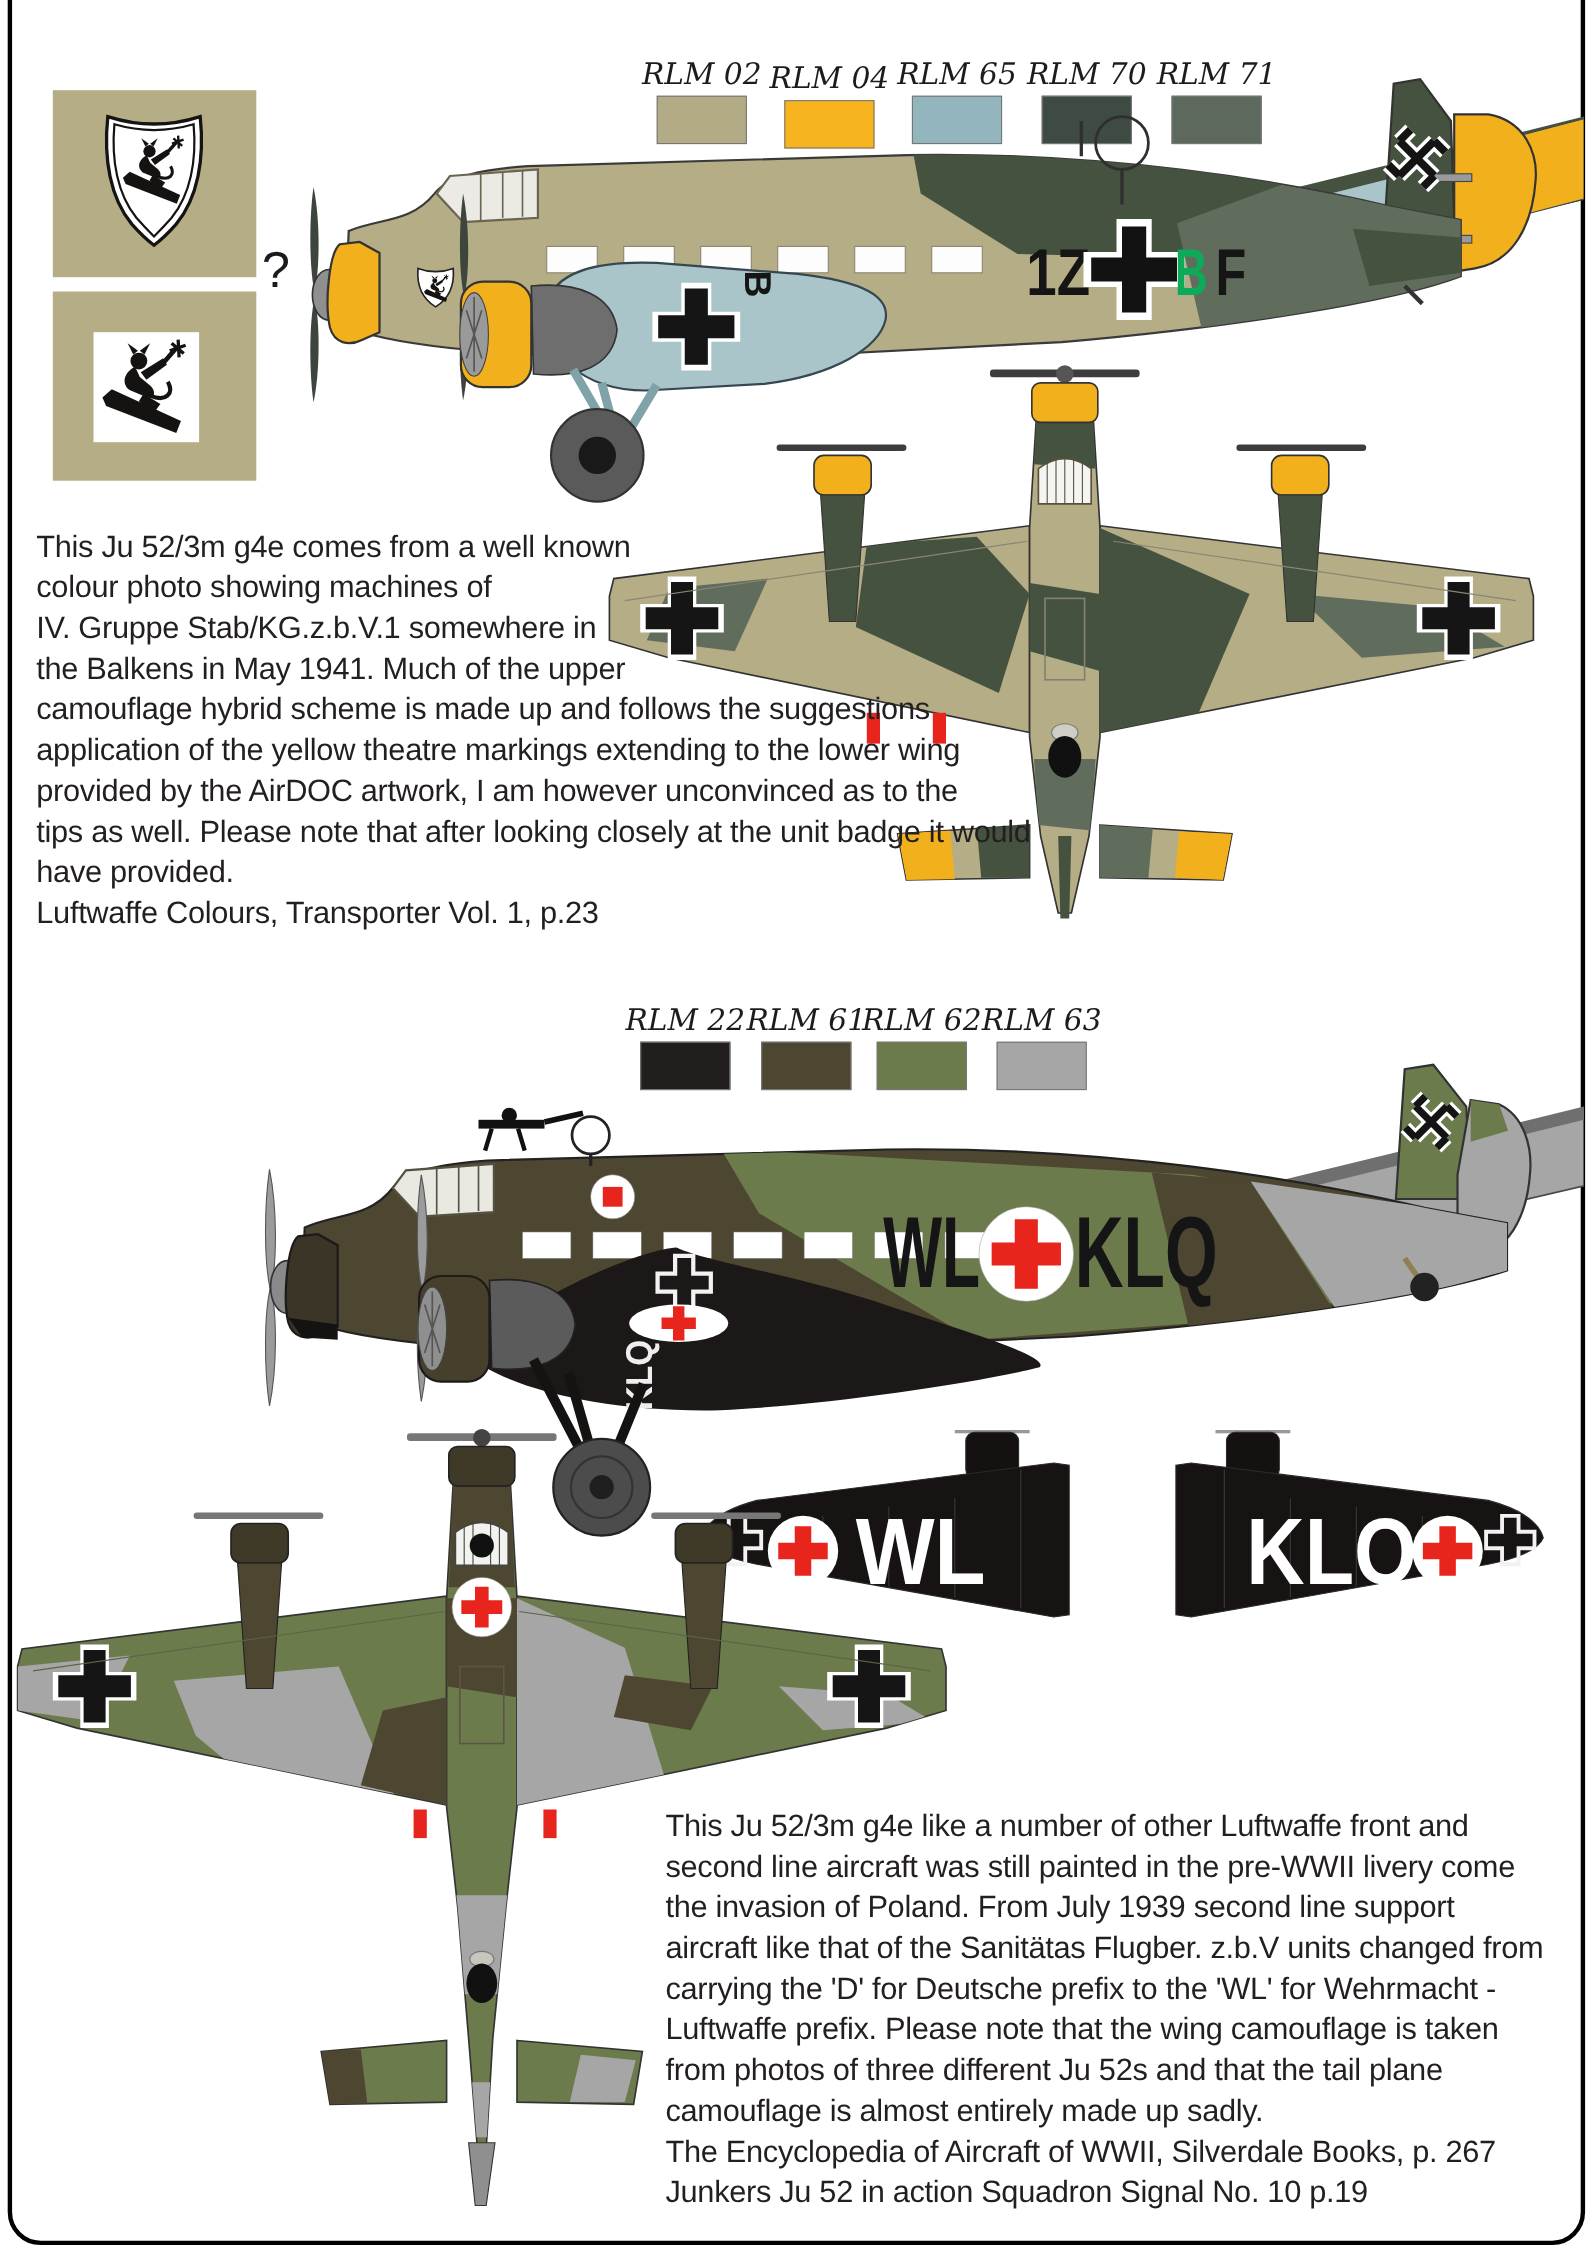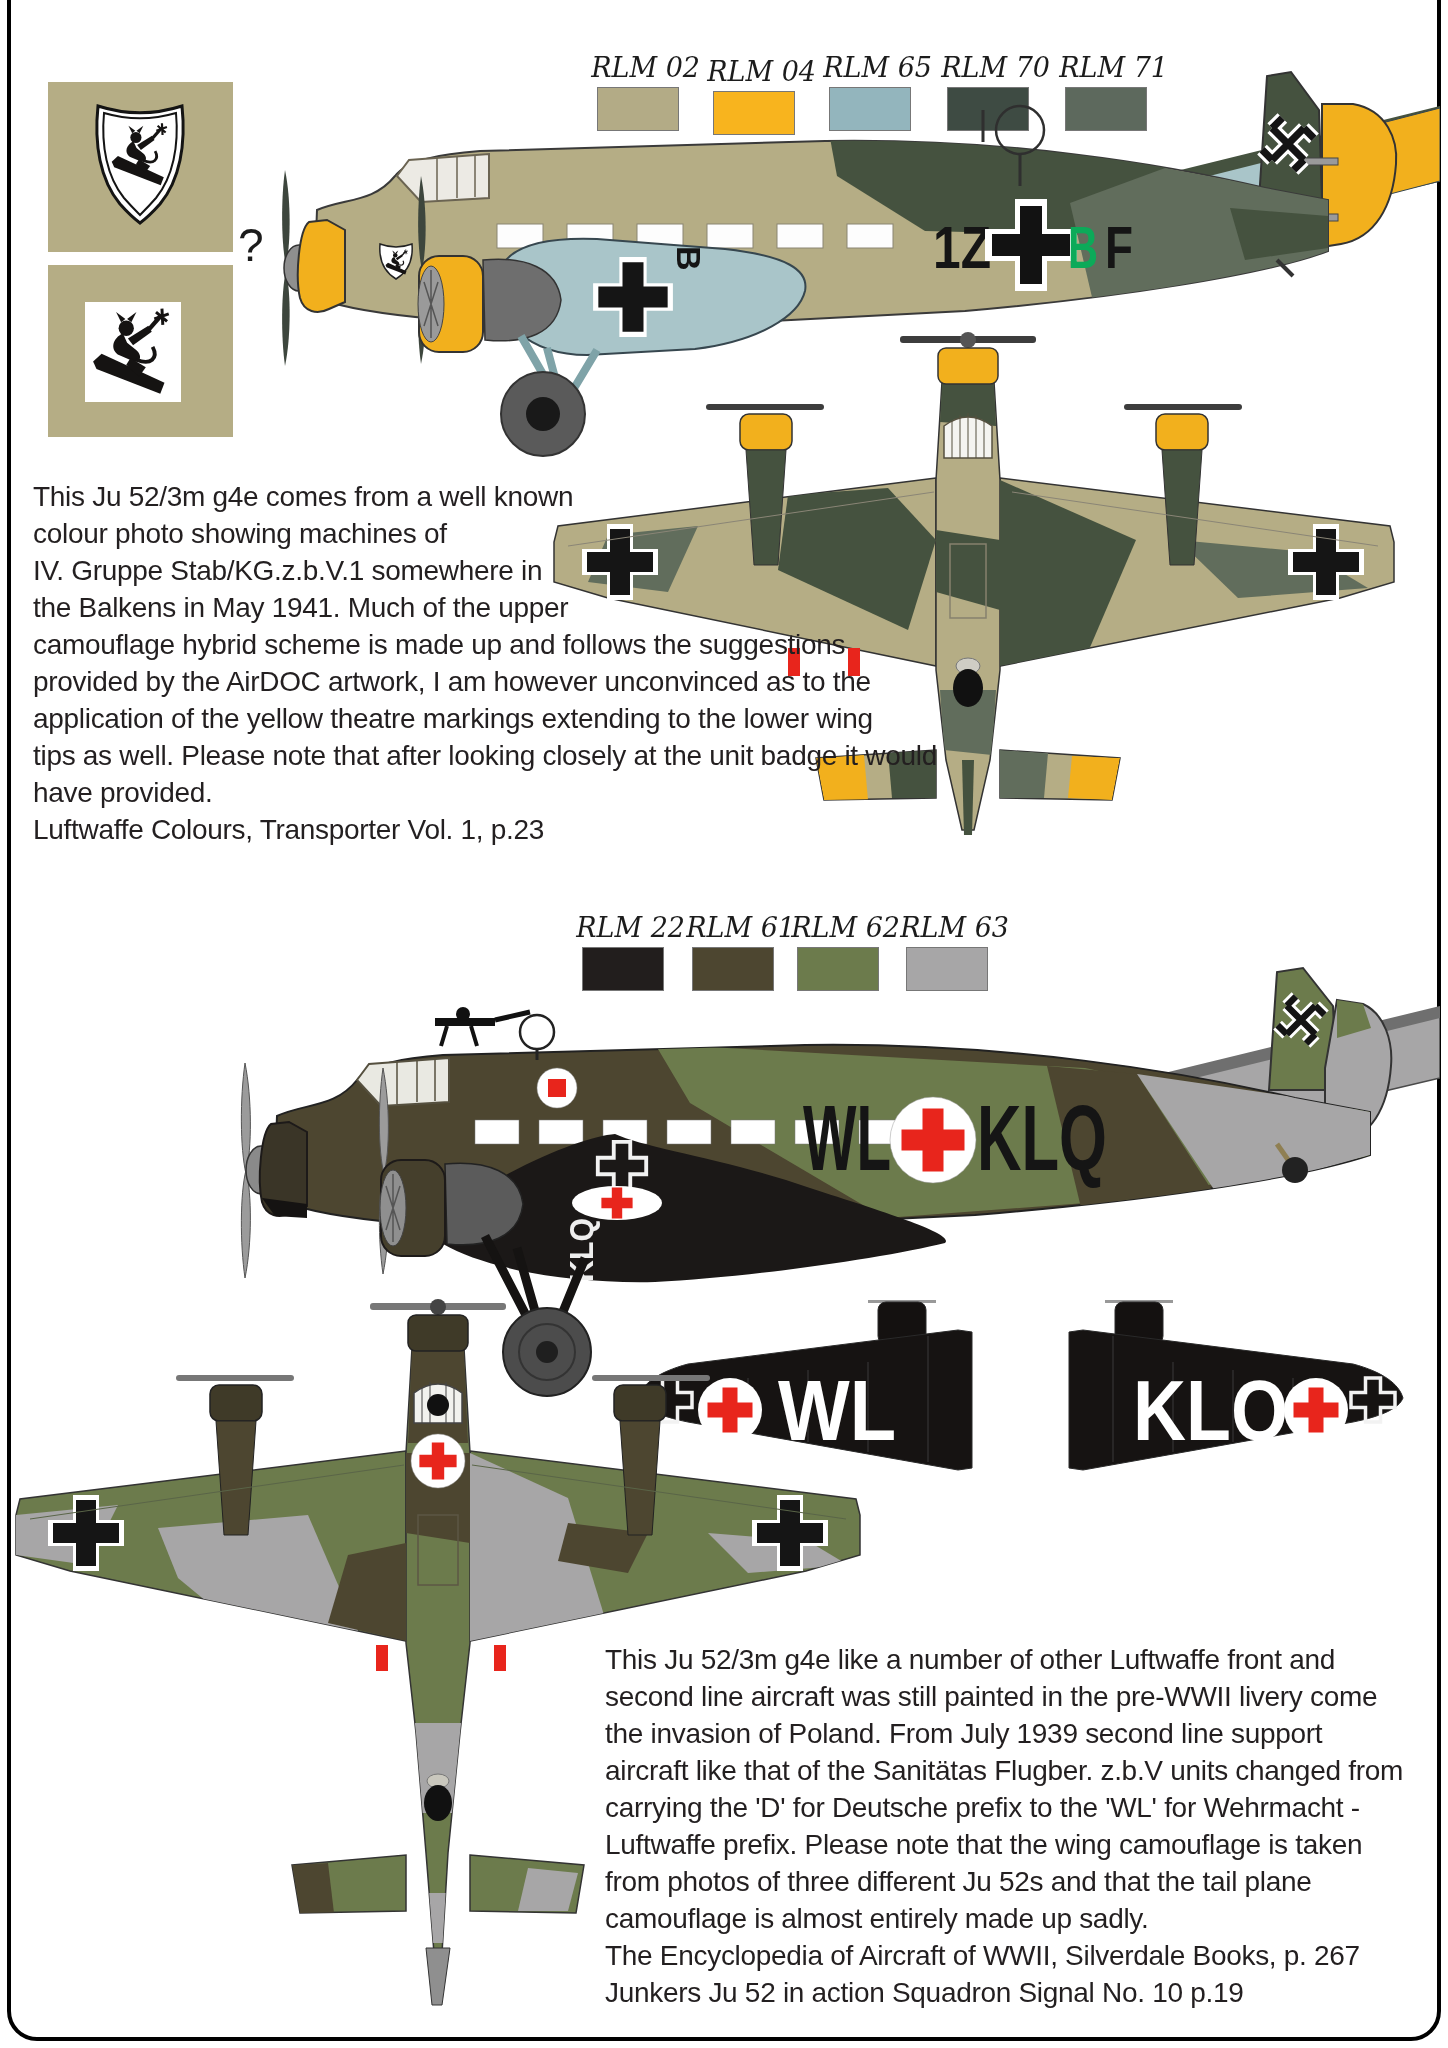--- a/index.html
+++ b/index.html
@@ -3,21 +3,21 @@
 <meta charset="utf-8">
 <style>
   html,body{margin:0;padding:0;background:#fff;}
   #page{position:relative;width:1448px;height:2048px;background:#fff;overflow:hidden;
         font-family:"Liberation Sans",sans-serif;color:#221e1f;}
   .abs{position:absolute;}
   .frame{position:absolute;left:7px;right:7px;top:-40px;bottom:7px;border:4px solid #000;
          border-radius:0 0 30px 30px;pointer-events:none;}
   .chip{position:absolute;width:124px;text-align:center;}
   .chip-label{font-family:"DejaVu Serif",serif;font-style:italic;font-size:27px;color:#1c1c1c;
-              white-space:nowrap;text-align:right;}
+              white-space:nowrap;}
   .chip-swatch{width:82px;height:44px;margin:4px auto 0 auto;border:1px solid #777;box-sizing:border-box;}
   .caption{line-height:37px;font-size:28px;letter-spacing:-0.3px;color:#231f20;margin-top:23px;}
   .caption div{white-space:nowrap;}
   .qmark{font-size:46px;color:#1b1b1b;}
   .badge{background:#b5ad85;}
   svg{display:block;}
   text{font-family:"Liberation Sans",sans-serif;}
 </style>
 </head>
 <body>
@@ -214,22 +214,22 @@
     <ellipse cx="420" cy="358" rx="15" ry="19" fill="#111"></ellipse>
     <path d="M20,216 L386,162 M464,162 L830,216" stroke="#8a8576" stroke-width="1" fill="none"></path>
   </svg>
 
   <div class="abs caption" style="left:33px;top:455px;">
     <div>This Ju 52/3m g4e comes from a well known</div>
     <div>colour photo showing machines of</div>
     <div>IV. Gruppe Stab/KG.z.b.V.1 somewhere in</div>
     <div>the Balkens in May 1941.  Much of the upper</div>
     <div>camouflage hybrid scheme is made up and follows the suggestions</div>
+    <div>application of the yellow theatre markings extending to the lower wing</div>
     <div>provided by the AirDOC artwork, I am however unconvinced as to the</div>
-    <div>application of the yellow theatre markings extending to the lower wing</div>
     <div>tips as well.  Please note that after looking closely at the unit badge it would</div>
     <div>have provided.</div>
     <div>Luftwaffe Colours, Transporter Vol. 1, p.23</div>
   </div>
 
   <div class="chip" style="left:561px;top:912px;">
     <div class="chip-label">RLM 22</div>
     <div class="chip-swatch" style="background: rgb(34, 30, 29);"></div>
   </div>
   <div class="chip" style="left:671px;top:912px;">

